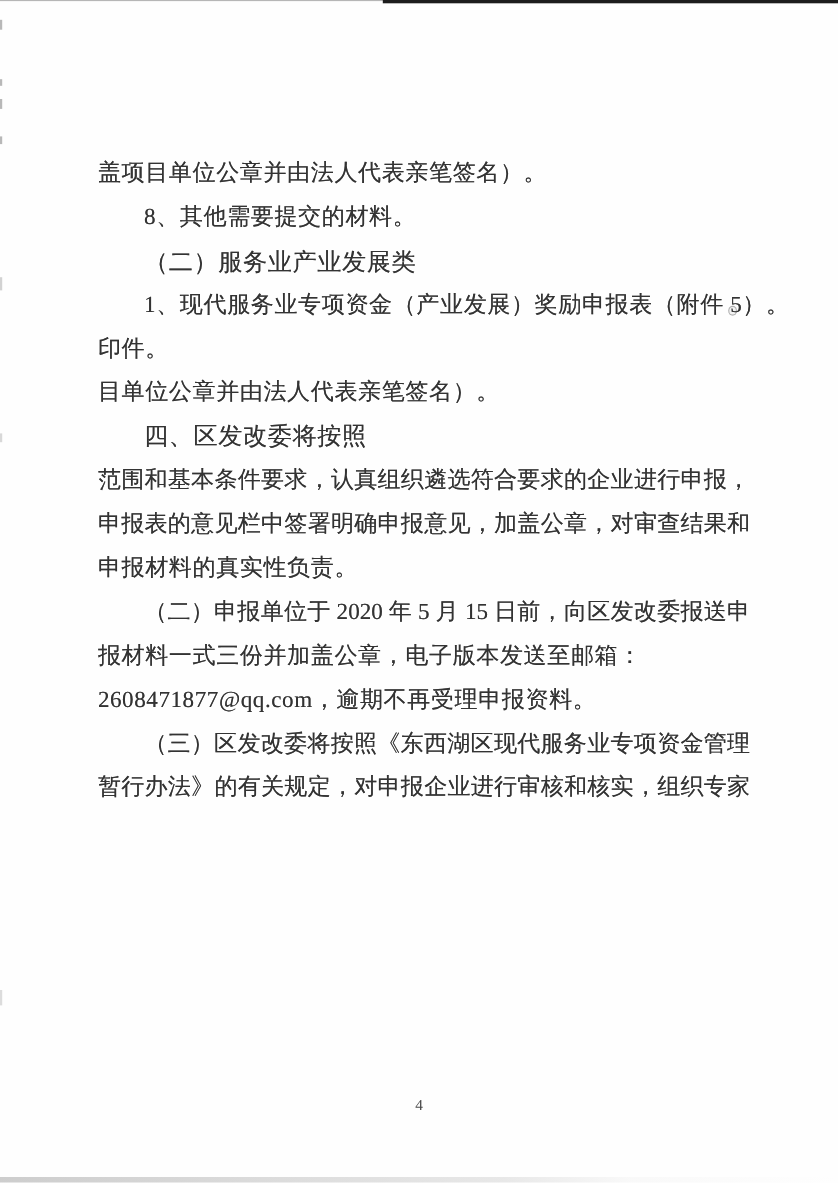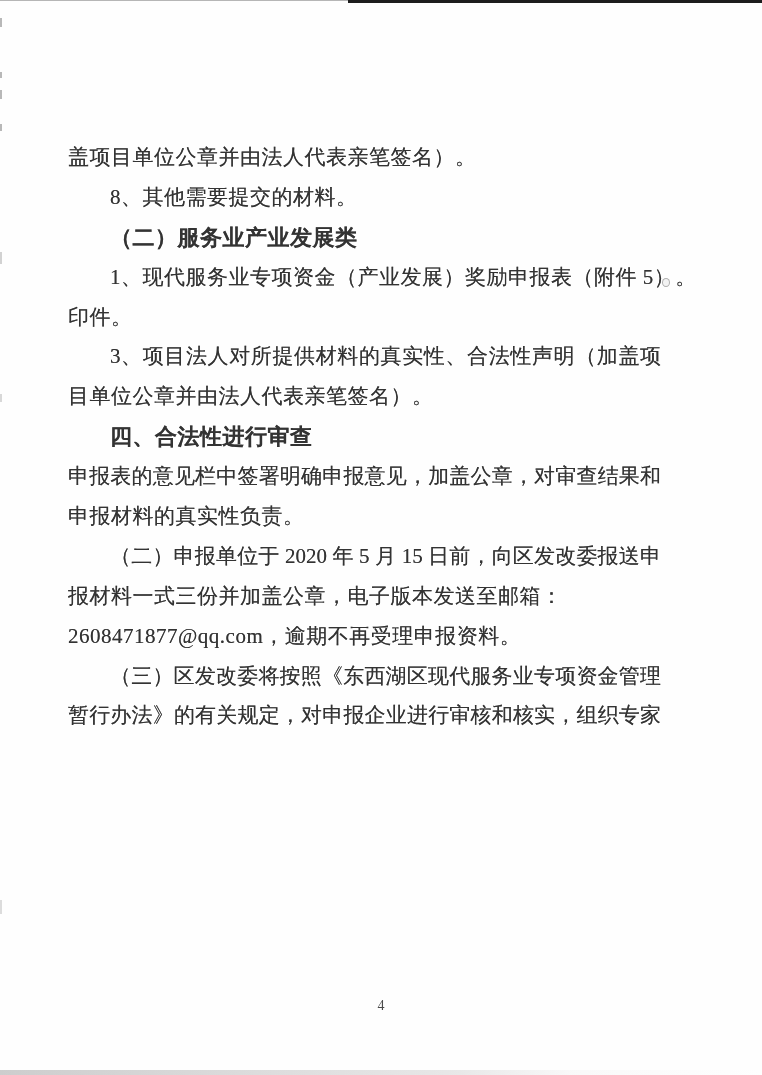--- a/index.html
+++ b/index.html
@@ -14,35 +14,35 @@
     overflow: hidden;
     font-family: "Liberation Serif", "DejaVu Serif", serif;
   }
   .page {
     position: absolute;
     inset: 0;
     background: #fefefe;
   }
   .content {
     position: absolute;
-    left: 68px;
+    left: 89px;
     top: 138px;
     width: 593px;
   }
   .ln {
     font-size: 21px;
     line-height: 39.9px;
     height: 39.9px;
     letter-spacing: 0.5px;
     white-space: nowrap;
     color: #333333;
     text-shadow: 0 0 0.5px rgba(70,70,70,0.75);
   }
   .ind { padding-left: 42px; }
-  .hd  { font-weight: bold; font-size: 22px; letter-spacing: 0.5px; }
+  .hd  { font-weight: normal; font-size: 22px; letter-spacing: 0.5px; }
   .j {
     letter-spacing: 0;
     white-space: normal;
     text-align: justify;
     text-align-last: justify;
     text-justify: inter-character;
   }
   .pagenum {
     position: absolute;
     top: 996px;
@@ -110,23 +110,23 @@
   <div class="tick t7"></div>
   <div class="speck"></div>
   <div class="edge-bottom"></div>
 
   <div class="content">
     <div class="ln">盖项目单位公章并由法人代表亲笔签名）。</div>
     <div class="ln ind">8、其他需要提交的材料。</div>
     <div class="ln ind hd">（二）服务业产业发展类</div>
     <div class="ln ind">1、现代服务业专项资金（产业发展）奖励申报表（附件 5）。</div>
     <div class="ln">印件。</div>
-    <div class="ln ind j">3、项目法人对所提供材料的真实性、合法性声明（加盖项</div>
     <div class="ln">目单位公章并由法人代表亲笔签名）。</div>
-    <div class="ln ind hd">四、合法性进行审查</div>
+    <div class="ln ind hd">四、区发改委将按照</div>
+    <div class="ln j">范围和基本条件要求，认真组织遴选符合要求的企业进行申报，</div>
     <div class="ln j">申报表的意见栏中签署明确申报意见，加盖公章，对审查结果和</div>
     <div class="ln">申报材料的真实性负责。</div>
     <div class="ln ind j">（二）申报单位于 2020 年 5 月 15 日前，向区发改委报送申</div>
     <div class="ln">报材料一式三份并加盖公章，电子版本发送至邮箱：</div>
     <div class="ln">2608471877@qq.com，逾期不再受理申报资料。</div>
     <div class="ln ind j">（三）区发改委将按照《东西湖区现代服务业专项资金管理</div>
     <div class="ln j">暂行办法》的有关规定，对申报企业进行审核和核实，组织专家</div>
   </div>
 
   <div class="pagenum">4</div>

